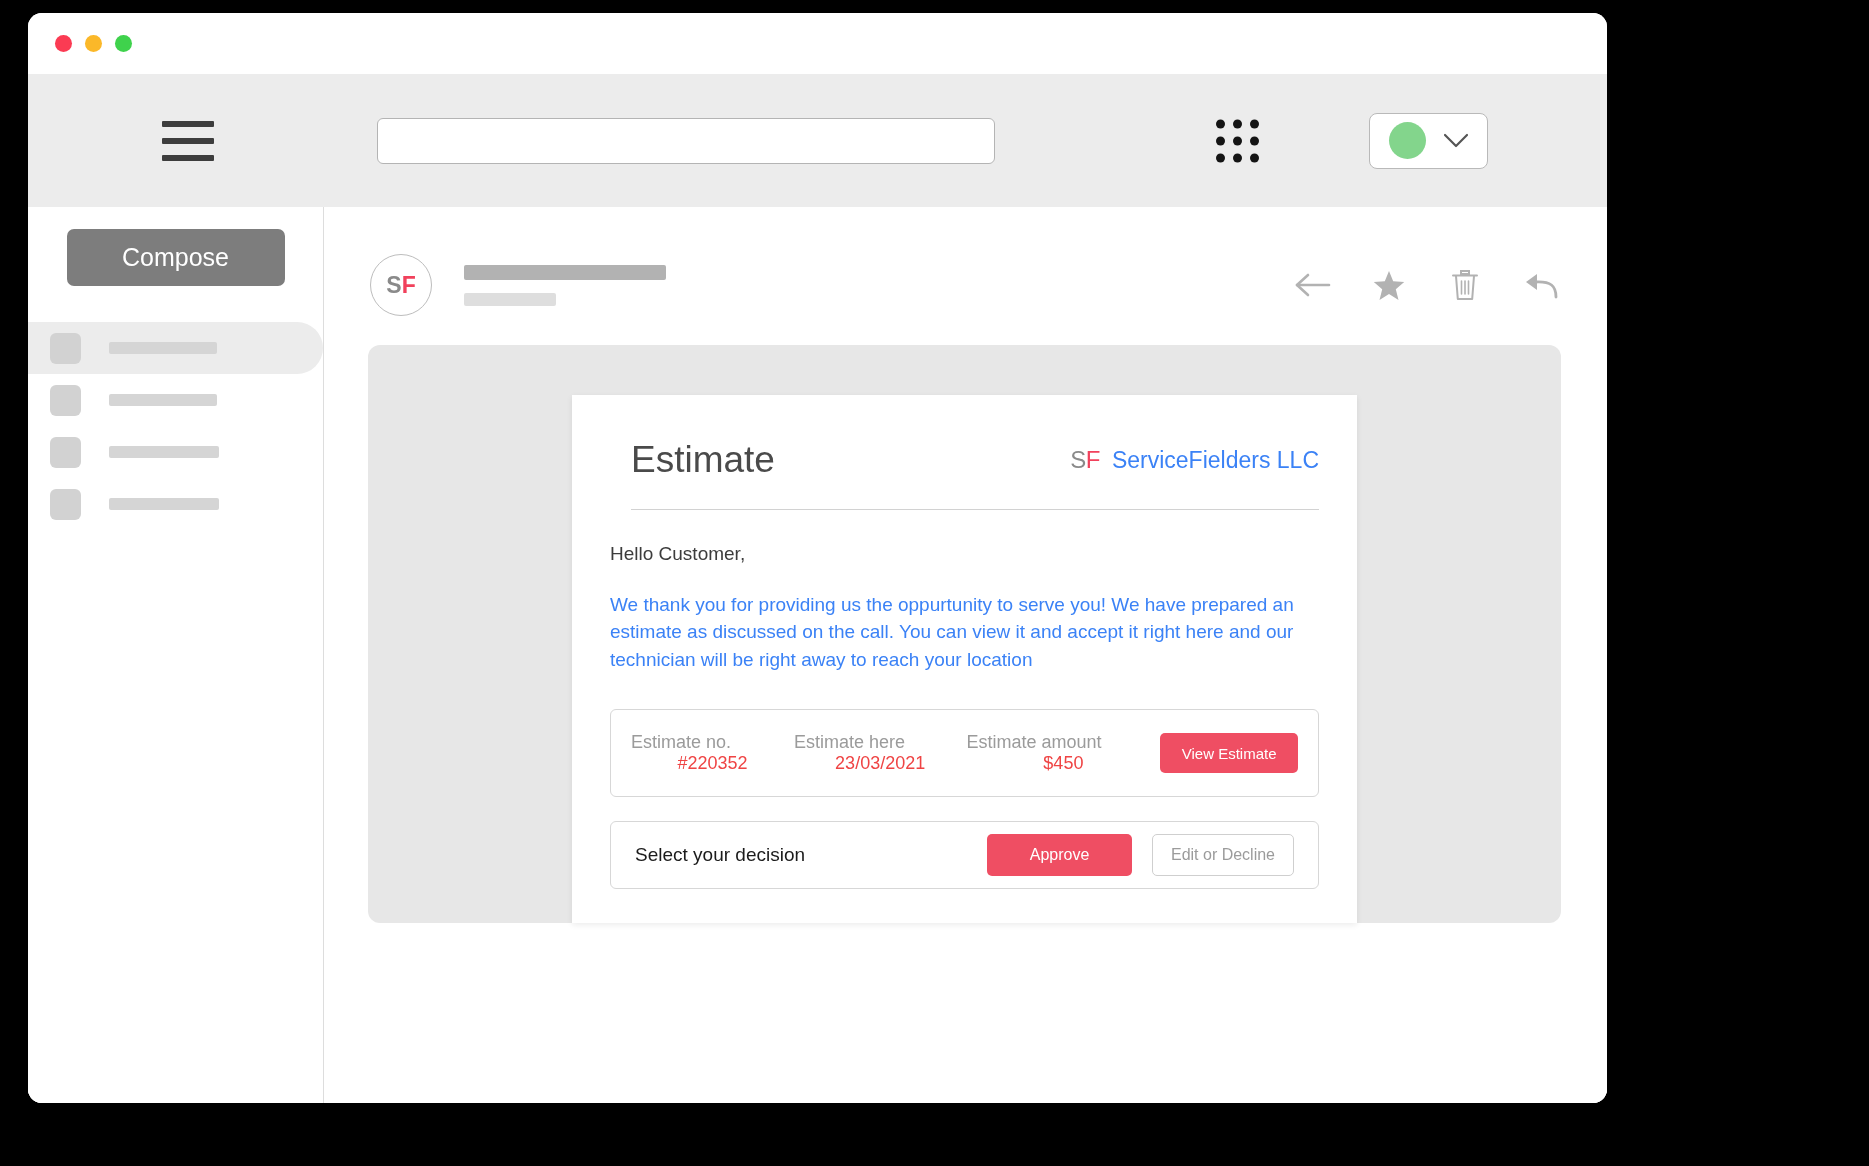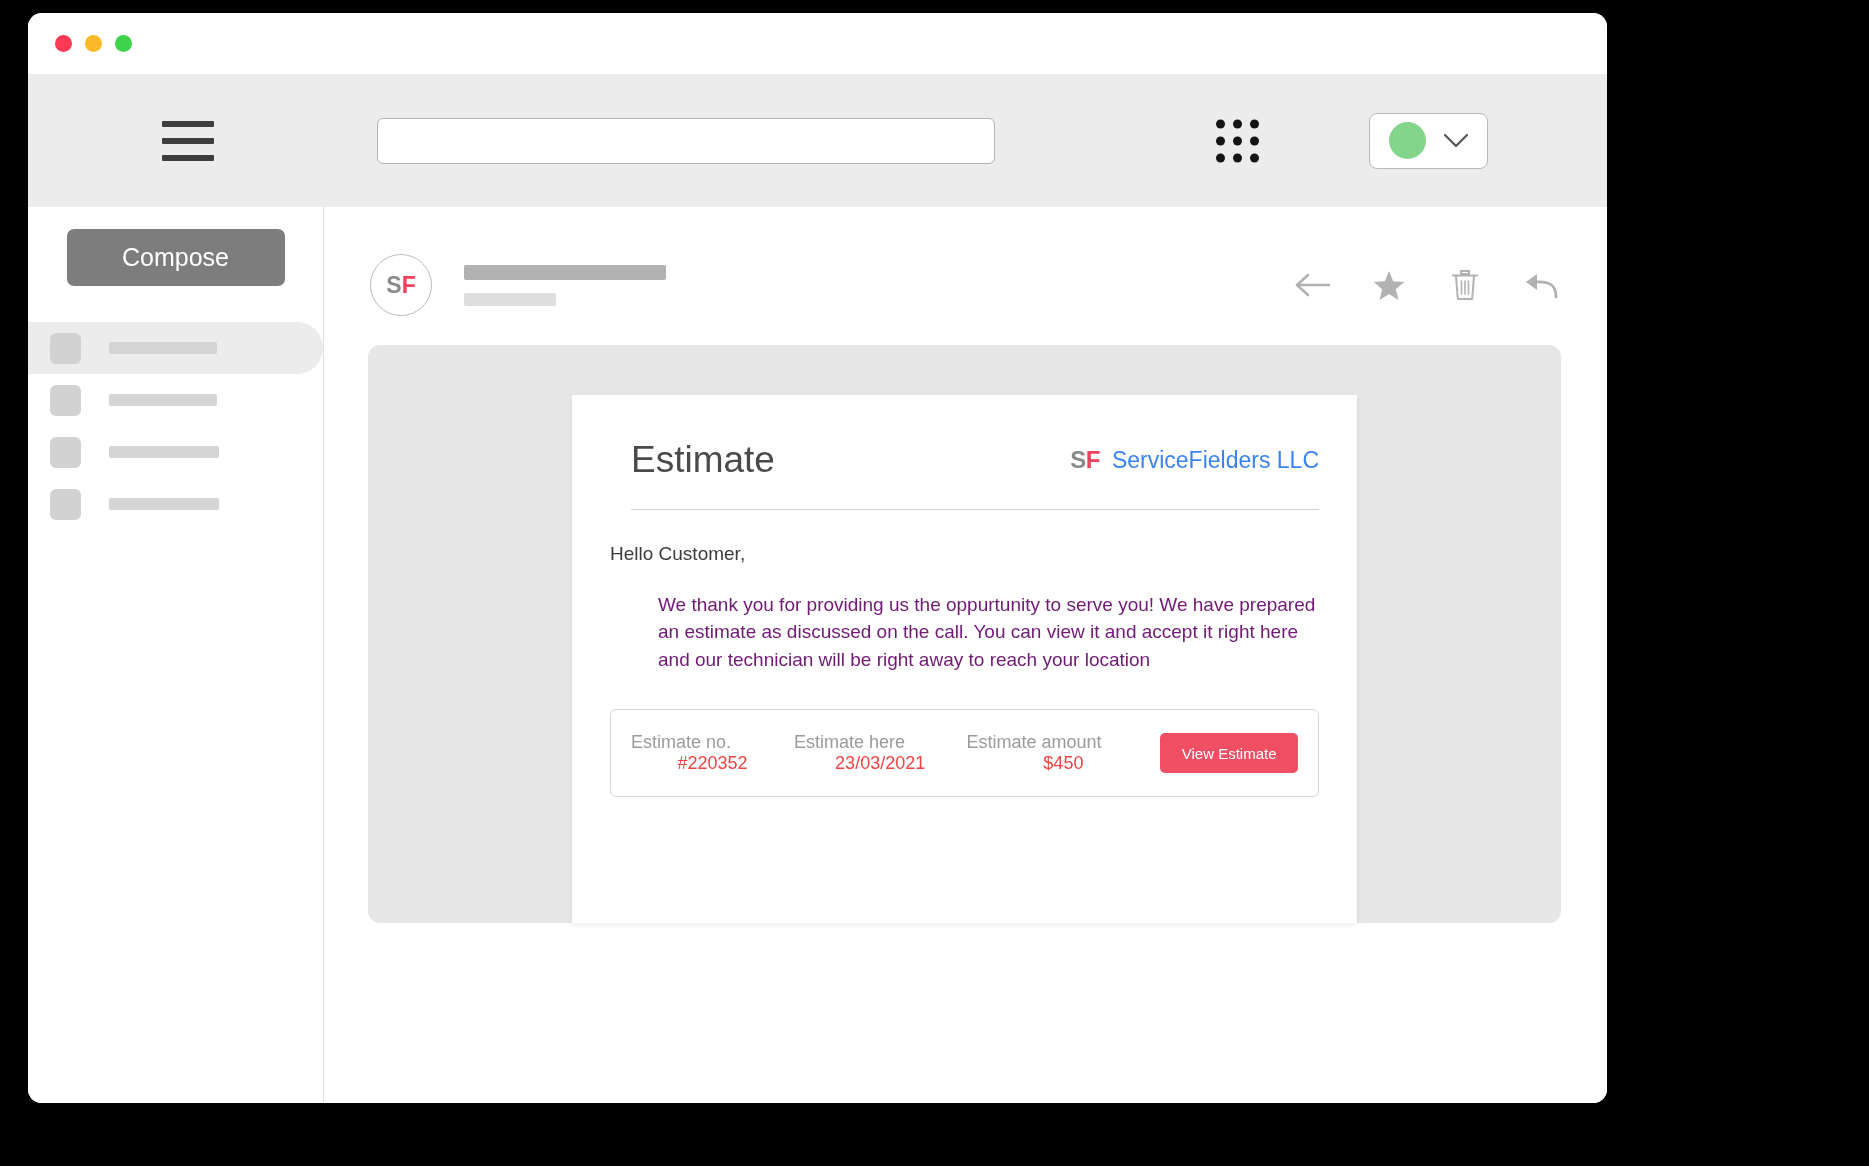--- a/index.html
+++ b/index.html
@@ -267,40 +267,39 @@
     color: #4a4a4a;
     font-weight: normal;
   }
   .brand {
     display: flex;
     align-items: center;
     gap: 12px;
   }
   .brand-mark {
     font-size: 24px;
-    font-weight: bold;
+    font-weight: normal;
     letter-spacing: -0.5px;
   }
   .brand-name {
     font-size: 23px;
     color: #3b82f6;
   }
 
   .greeting {
     margin-top: 33px;
     font-size: 19px;
     color: #3c3c3c;
   }
   .paragraph {
     margin-top: 26px;
     font-size: 19px;
     line-height: 1.44;
-    color: #701a75;
+    color: #3b82f6;
     max-width: 700px;
-    margin-left: 48px;
   }
 
   .detail-box {
     margin-top: 36px;
     border: 1px solid #d7d7d7;
     border-radius: 6px;
     height: 88px;
     display: flex;
     align-items: center;
     padding: 0 20px;
@@ -493,19 +492,24 @@
               <span class="detail-label">Estimate here</span>
               <span class="detail-value">23/03/2021</span>
             </div>
             <div class="detail-col">
               <span class="detail-label">Estimate amount</span>
               <span class="detail-value">$450</span>
             </div>
             <button class="btn-primary view-estimate-btn">View Estimate</button>
           </div>
 
+          <div class="decision-box">
+            <span class="decision-label">Select your decision</span>
+            <button class="btn-primary approve-btn">Approve</button>
+            <button class="decline-btn">Edit or Decline</button>
+          </div>
 
         </div>
       </div>
 
     </div>
   </div>
 </div>
 
 </body></html>

